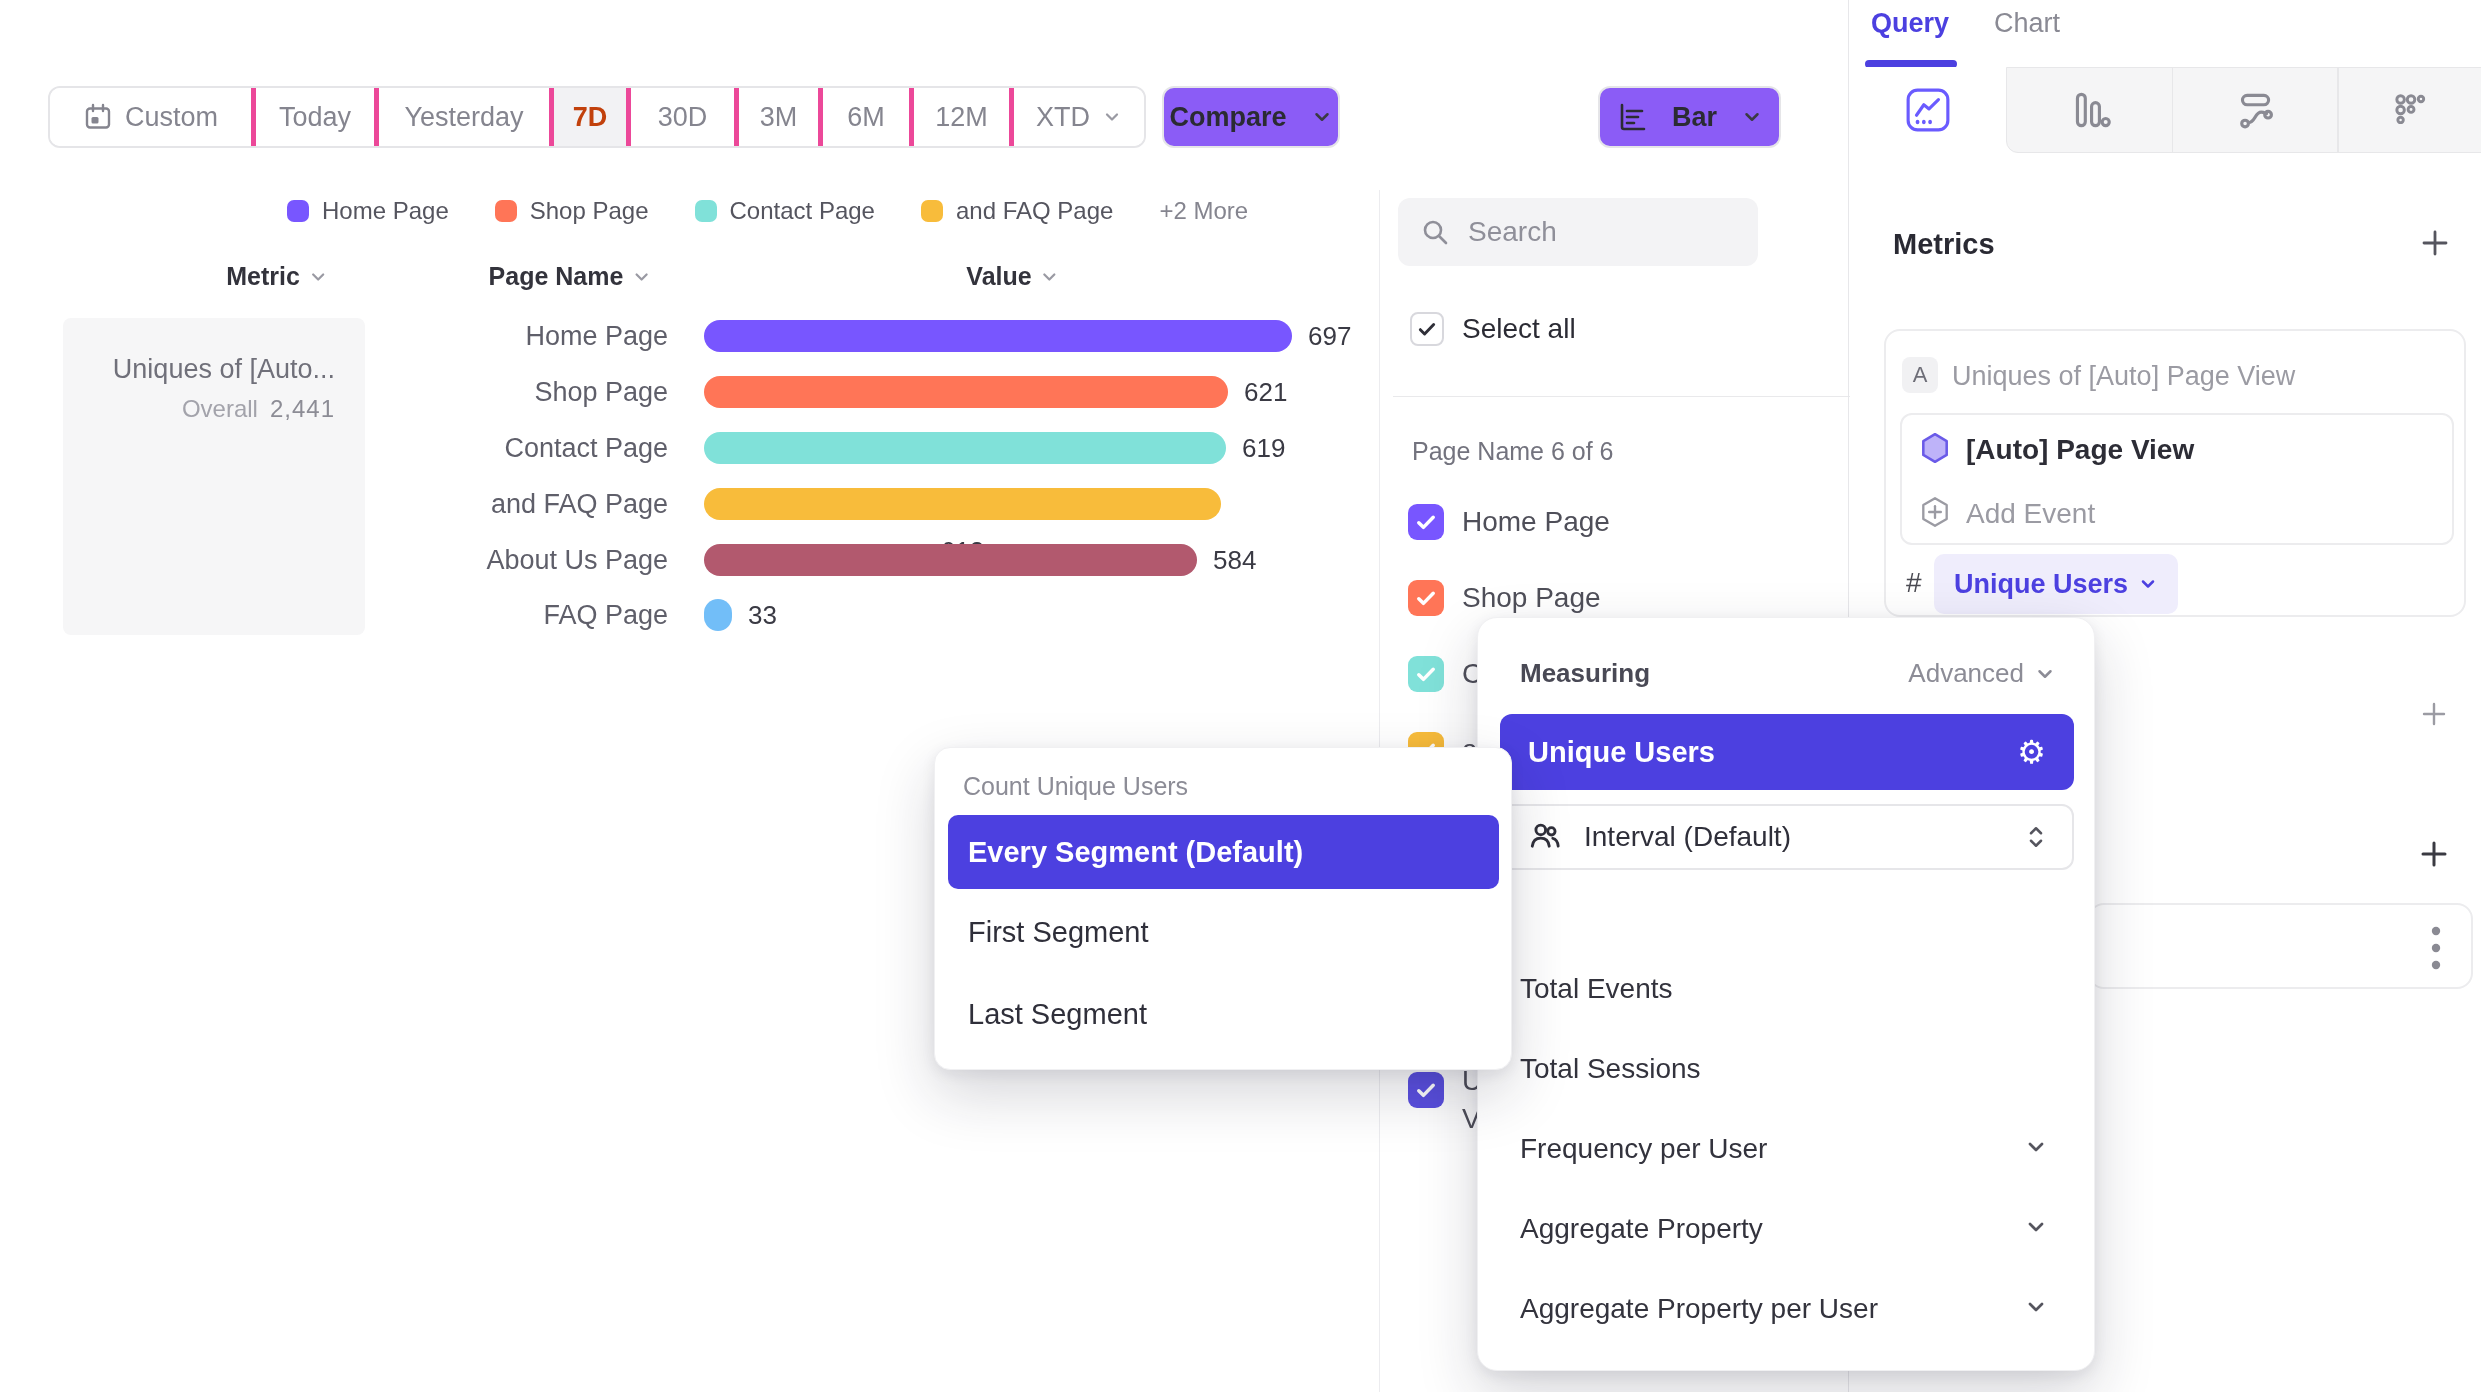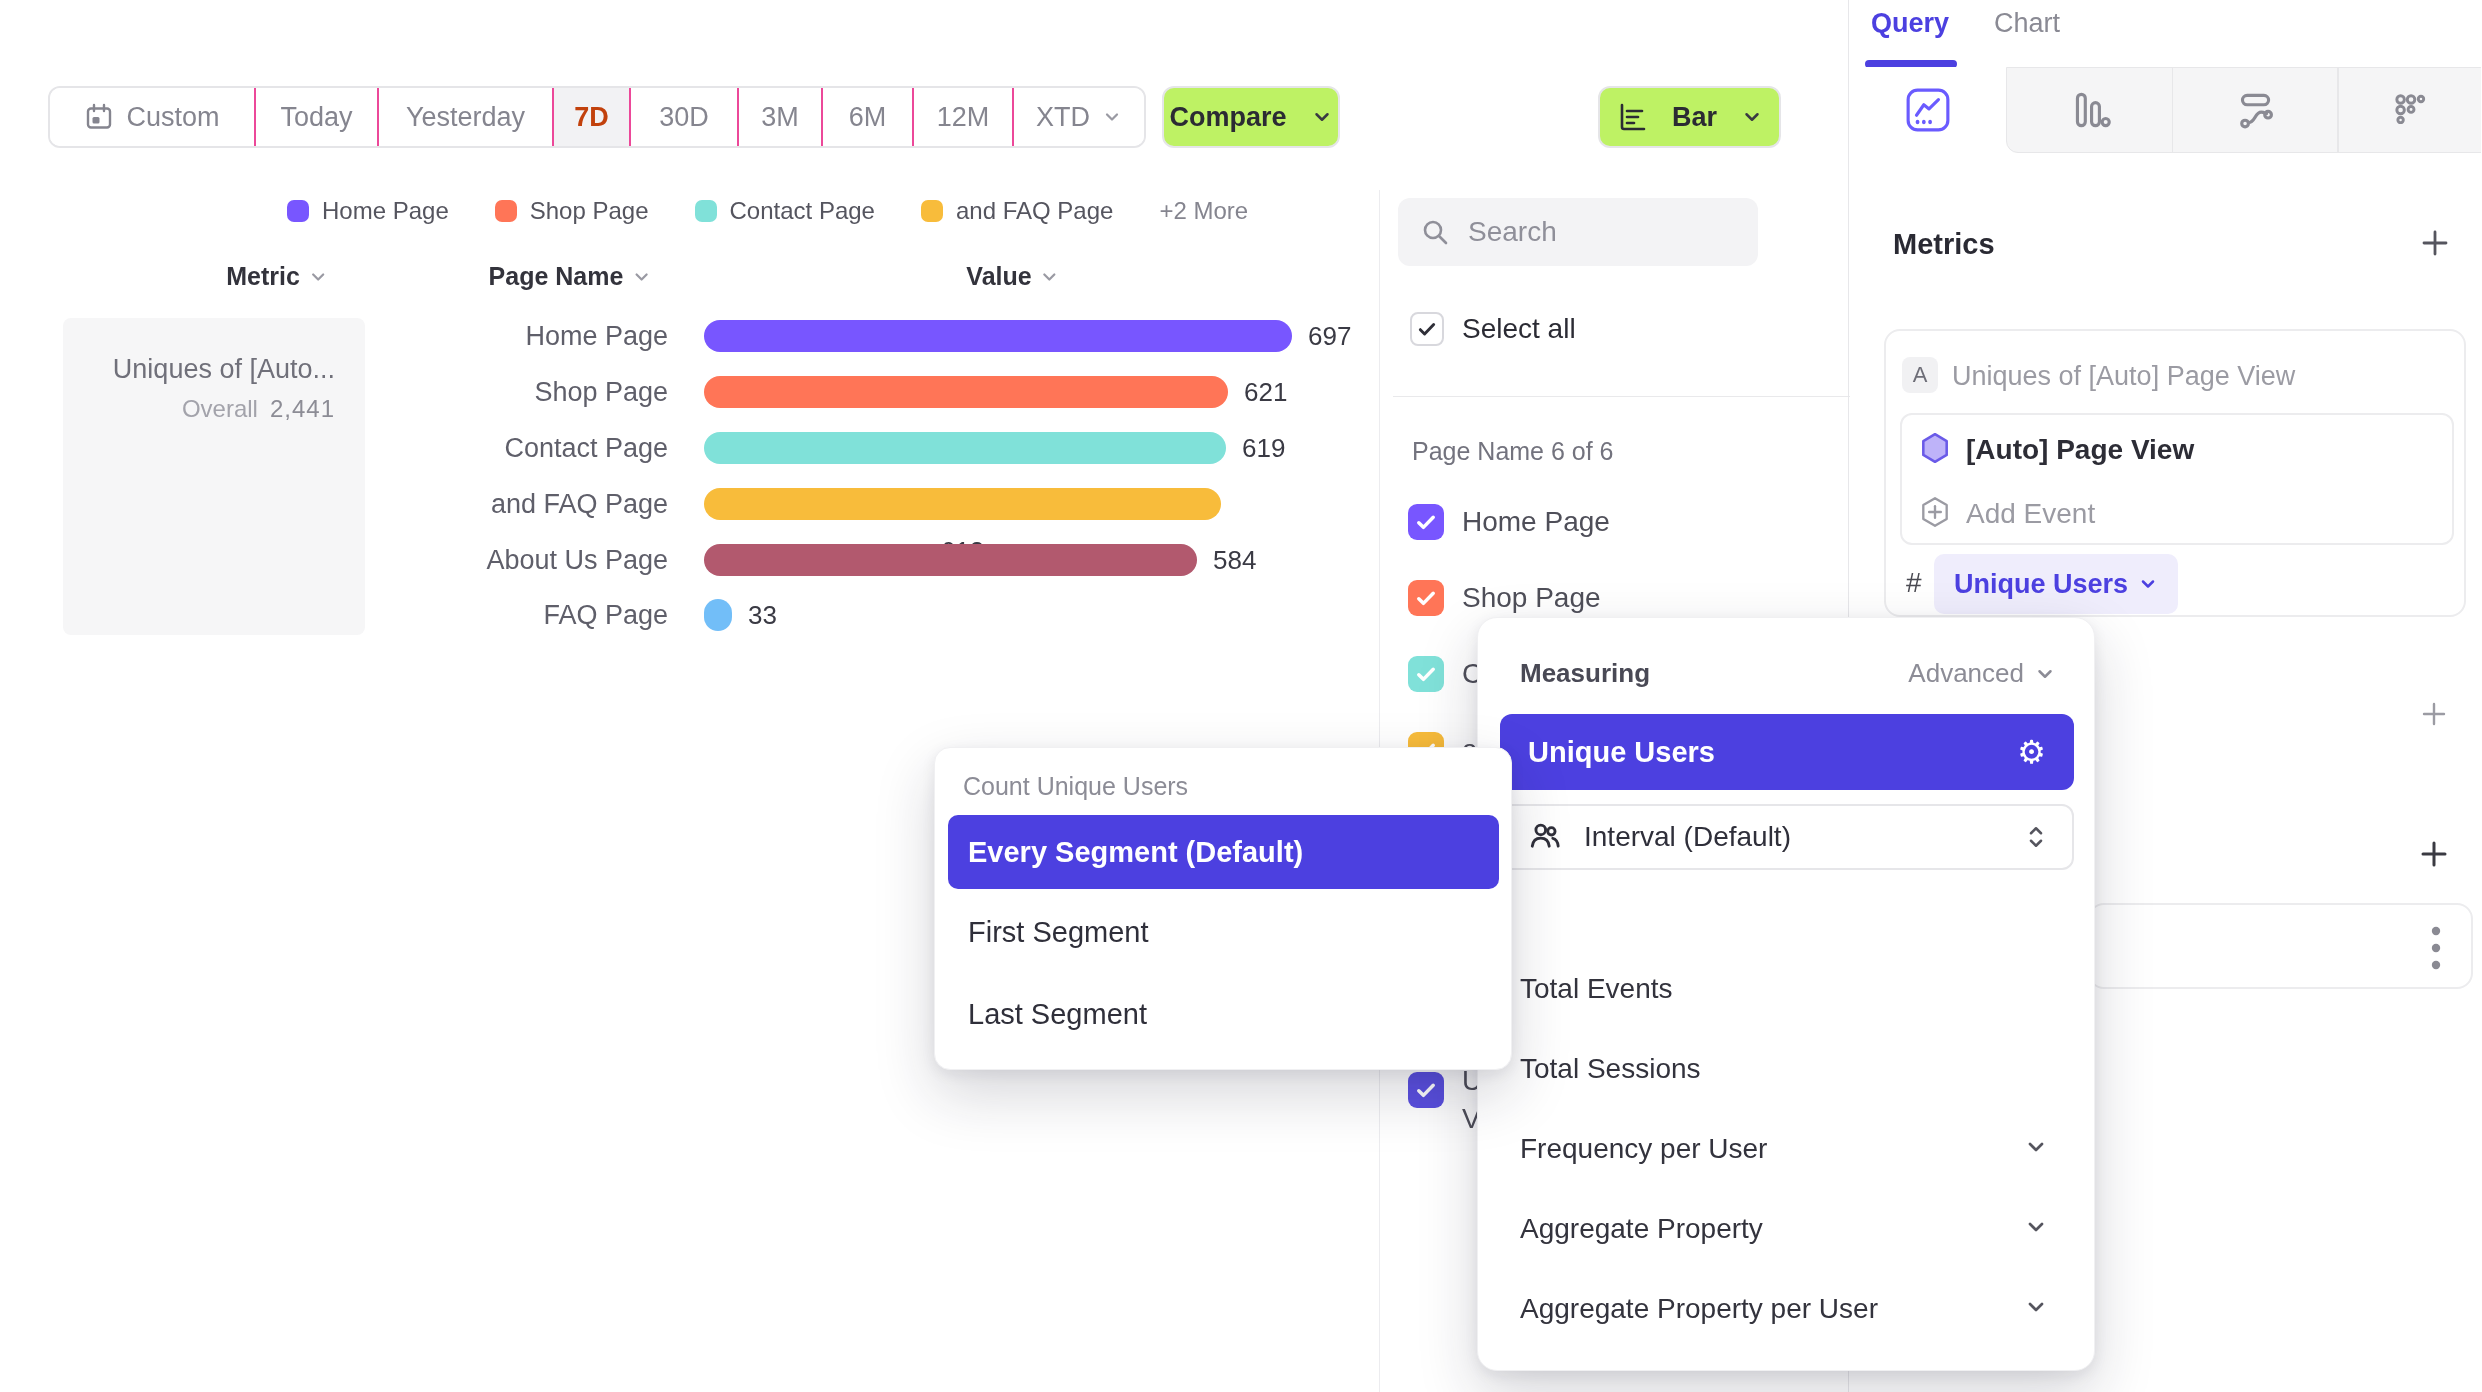--- a/index.html
+++ b/index.html
@@ -3,24 +3,24 @@
 <meta charset="utf-8">
 <style>
   * { margin:0; padding:0; box-sizing:border-box; }
   html,body { background:#fff; }
   body { font-family:"Liberation Sans", sans-serif; color:#2b2b33; }
   .screen { position:relative; width:2482px; height:1392px; background:#fff; overflow:hidden; }
   .abs { position:absolute; }
 
   
   .seg { display:flex; align-items:stretch; border:2px solid #E5E5E8; border-radius:12px; height:62px; background:#fff; overflow:hidden; }
-  .seg-btn { display:flex; align-items:center; justify-content:center; gap:12px; font-size:27px; color:#85858F; border-right:2px solid #ec4899; cursor:pointer; background:#fff; }
+  .seg-btn { display:flex; align-items:center; justify-content:center; gap:12px; font-size:27px; color:#85858F; border-right:5px solid #ec4899; cursor:pointer; background:#fff; }
   .seg-btn:last-child { border-right:none; }
   .seg-btn.sel { background:#F2F2F4; color:#c2410c; font-weight:bold; }
-  .pill-btn { display:flex; align-items:center; justify-content:center; gap:24px; border:2px solid #E5E5E8; border-radius:12px; height:62px; background:#bef264; font-size:27px; font-weight:bold; color:#2B2B33; cursor:pointer; }
+  .pill-btn { display:flex; align-items:center; justify-content:center; gap:24px; border:2px solid #E5E5E8; border-radius:12px; height:62px; background:#8b5cf6; font-size:27px; font-weight:bold; color:#2B2B33; cursor:pointer; }
 
   
   .legend { display:flex; align-items:center; gap:46px; }
   .legend-item { display:flex; align-items:center; gap:13px; cursor:pointer; }
   .swatch { width:22px; height:22px; border-radius:7px; }
   .legend-label { font-size:24px; color:#55555F; }
   .legend-more { font-size:24px; color:#85858F; }
 
   
   .th { display:flex; align-items:center; gap:8px; font-size:25px; font-weight:bold; color:#33333C; transform:translateX(-50%); cursor:pointer; }

